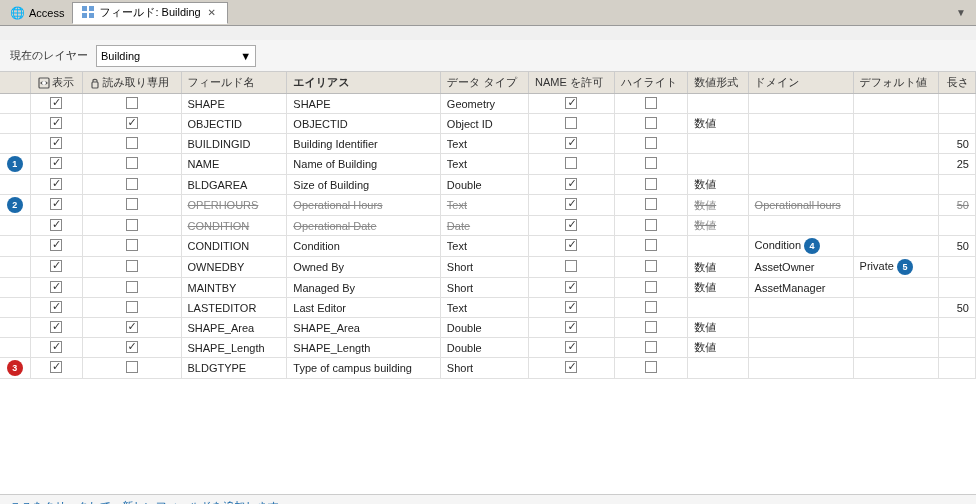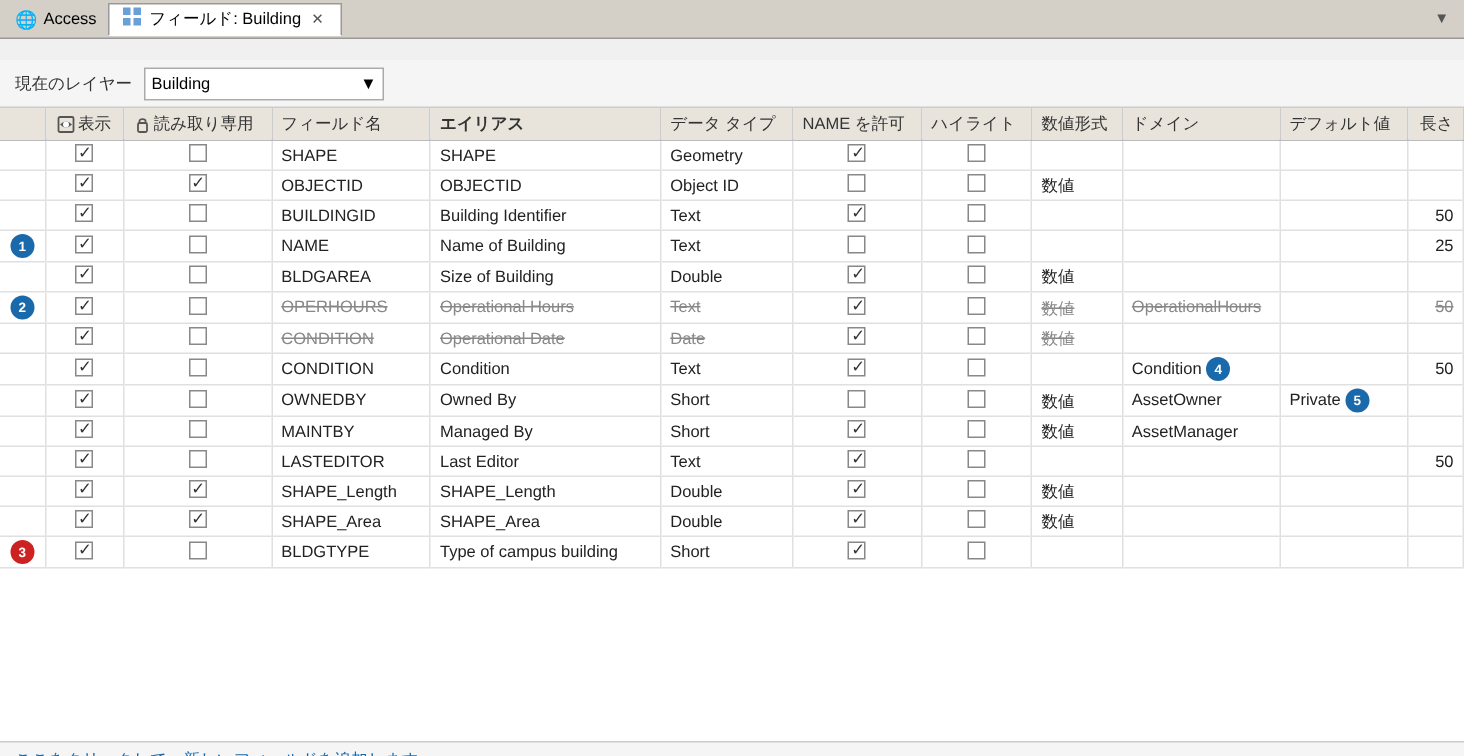--- a/index.html
+++ b/index.html
@@ -376,45 +376,45 @@
           <td style="text-align: center;"><span class="checkbox"></span></td>
           <td></td>
           <td></td>
           <td></td>
           <td style="text-align: right;">50</td>
         </tr>
         <tr>
           <td style="text-align: center; width: 20px;"></td>
           <td style="text-align: center;"><span class="checkbox checked"></span></td>
           <td style="text-align: center;"><span class="checkbox checked"></span></td>
+          <td>SHAPE_Area</td>
+          <td>SHAPE_Area</td>
+          <td>Double</td>
+          <td style="text-align: center;"><span class="checkbox checked"></span></td>
+          <td style="text-align: center;"><span class="checkbox"></span></td>
+          <td>数値</td>
+          <td></td>
+          <td></td>
+          <td style="text-align: right;"></td>
+        </tr>
+        <tr>
+          <td style="text-align: center; width: 20px;"></td>
+          <td style="text-align: center;"><span class="checkbox checked"></span></td>
+          <td style="text-align: center;"><span class="checkbox checked"></span></td>
           <td>SHAPE_Length</td>
           <td>SHAPE_Length</td>
           <td>Double</td>
           <td style="text-align: center;"><span class="checkbox checked"></span></td>
           <td style="text-align: center;"><span class="checkbox"></span></td>
           <td>数値</td>
           <td></td>
           <td></td>
           <td style="text-align: right;"></td>
         </tr>
         <tr>
-          <td style="text-align: center; width: 20px;"></td>
-          <td style="text-align: center;"><span class="checkbox checked"></span></td>
-          <td style="text-align: center;"><span class="checkbox checked"></span></td>
-          <td>SHAPE_Area</td>
-          <td>SHAPE_Area</td>
-          <td>Double</td>
-          <td style="text-align: center;"><span class="checkbox checked"></span></td>
-          <td style="text-align: center;"><span class="checkbox"></span></td>
-          <td>数値</td>
-          <td></td>
-          <td></td>
-          <td style="text-align: right;"></td>
-        </tr>
-        <tr>
           <td style="text-align: center; width: 20px;"><span style="display:inline-flex;align-items:center;justify-content:center;width:16px;height:16px;border-radius:50%;background:#cc2222;color:white;font-size:9px;font-weight:bold;">3</span></td>
           <td style="text-align: center;"><span class="checkbox checked"></span></td>
           <td style="text-align: center;"><span class="checkbox"></span></td>
           <td>BLDGTYPE</td>
           <td>Type of campus building</td>
           <td>Short</td>
           <td style="text-align: center;"><span class="checkbox checked"></span></td>
           <td style="text-align: center;"><span class="checkbox"></span></td>
           <td></td>
           <td></td>

